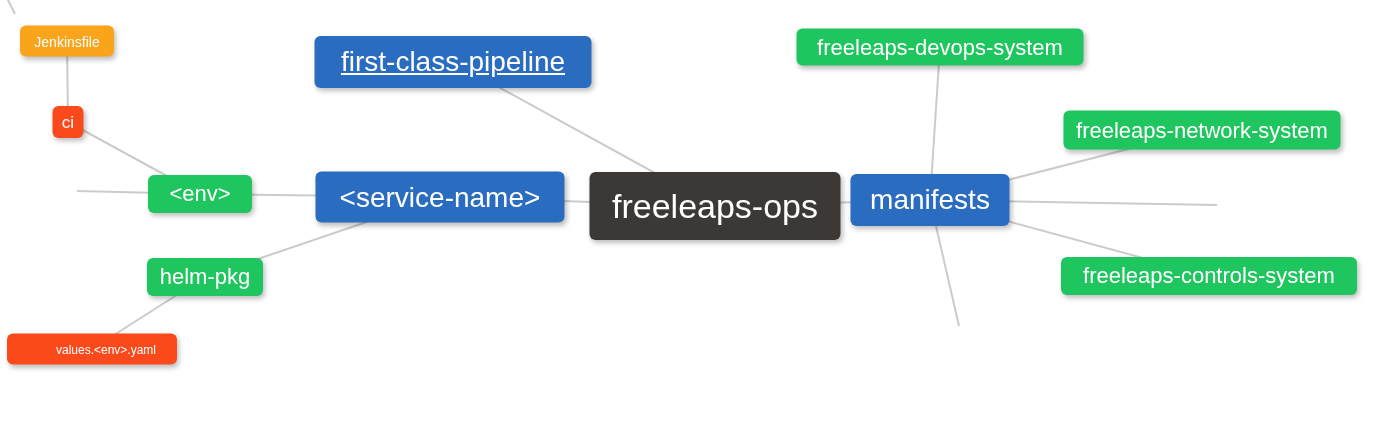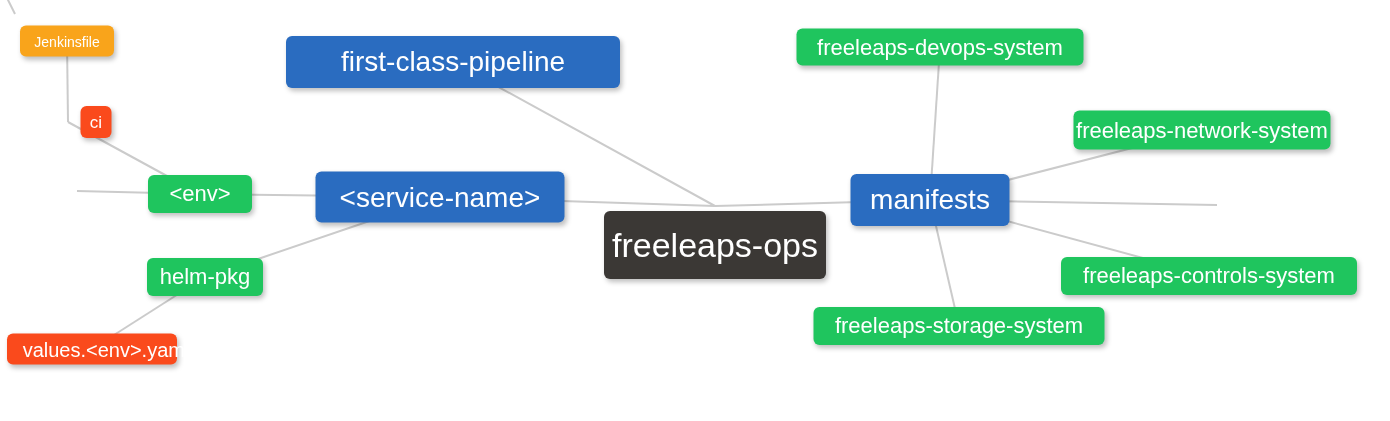--- a/index.html
+++ b/index.html
@@ -60,27 +60,26 @@
       <line x1="68" y1="122" x2="67" y2="41" stroke="#cbcbcb" stroke-width="2"></line>
       <line x1="205" y1="277" x2="92" y2="349" stroke="#cbcbcb" stroke-width="2"></line>
       <line x1="930" y1="200" x2="940" y2="47" stroke="#cbcbcb" stroke-width="2"></line>
       <line x1="930" y1="200" x2="1202" y2="130" stroke="#cbcbcb" stroke-width="2"></line>
       <line x1="930" y1="200" x2="1217" y2="205" stroke="#cbcbcb" stroke-width="2"></line>
       <line x1="930" y1="200" x2="1209" y2="276" stroke="#cbcbcb" stroke-width="2"></line>
       <line x1="930" y1="200" x2="959" y2="326" stroke="#cbcbcb" stroke-width="2"></line>
       <line x1="2" y1="-12" x2="15" y2="14" stroke="#cbcbcb" stroke-width="2"></line>
     </svg>
   <div class="node-layer" id="node-layer">
-      <div class="node" style="left: 715px; top: 206px; width: 222px; height: 68px; font-size: 34px; background: rgb(59, 56, 53); color: rgb(255, 255, 255); margin-top: 39px;">freeleaps-ops</div>
-      <div class="node" style="left: 453px; top: 62px; width: 334px; height: 52px; font-size: 28px; background: rgb(42, 108, 192); color: rgb(255, 255, 255);">first-class-pipeline</div>
+      <div class="node" style="left: 715px; top: 206px; width: 251px; height: 68px; font-size: 34px; background: rgb(59, 56, 53); color: rgb(255, 255, 255);">freeleaps-ops</div>
+      <div class="node" style="left: 453px; top: 62px; width: 277px; height: 52px; font-size: 28px; background: rgb(42, 108, 192); color: rgb(255, 255, 255); text-decoration: underline;">first-class-pipeline</div>
       <div class="node" style="left: 930px; top: 200px; width: 159px; height: 52px; font-size: 28px; background: rgb(42, 108, 192); color: rgb(255, 255, 255);">manifests</div>
       <div class="node" style="left: 440px; top: 197px; width: 249px; height: 51px; font-size: 28px; background: rgb(42, 108, 192); color: rgb(255, 255, 255);">&lt;service-name&gt;</div>
       <div class="node" style="left: 200px; top: 194px; width: 104px; height: 38px; font-size: 22px; background: rgb(31, 197, 94); color: rgb(255, 255, 255);">&lt;env&gt;</div>
       <div class="node" style="left: 205px; top: 277px; width: 116px; height: 38px; font-size: 22px; background: rgb(31, 197, 94); color: rgb(255, 255, 255);">helm-pkg</div>
       <div class="node" style="left: 940px; top: 47px; width: 287px; height: 37px; font-size: 22px; background: rgb(31, 197, 94); color: rgb(255, 255, 255);">freeleaps-devops-system</div>
-      <div class="node" style="left: 1202px; top: 130px; width: 257px; height: 39px; font-size: 22px; background: rgb(31, 197, 94); color: rgb(255, 255, 255);">freeleaps-network-system</div>
+      <div class="node" style="left: 1202px; top: 130px; width: 277px; height: 39px; font-size: 22px; background: rgb(31, 197, 94); color: rgb(255, 255, 255);">freeleaps-network-system</div>
       <div class="node" style="left: 1209px; top: 276px; width: 296px; height: 38px; font-size: 22px; background: rgb(31, 197, 94); color: rgb(255, 255, 255);">freeleaps-controls-system</div>
-      <div class="node" style="left: 959px; top: 326px; width: 291px; height: 38px; font-size: 22px; background: rgb(31, 197, 94); color: rgb(255, 255, 255);">freeleaps-storage-system</div>
-      <div class="node" style="left: 68px; top: 122px; width: 31px; height: 32px; font-size: 17px; background: rgb(250, 74, 28); color: rgb(255, 255, 255); margin-left: 28px;">ci</div>
-      <div class="node" style="left: 92px; top: 349px; width: 170px; height: 31px; font-size: 20px; background: rgb(250, 74, 28); color: rgb(255, 255, 255); padding-left: 28px;">values.&lt;env&gt;.yaml</div>
+      <div class="node" style="left: 68px; top: 122px; width: 31px; height: 32px; font-size: 17px; background: rgb(250, 74, 28); color: rgb(255, 255, 255);">ci</div>
+      <div class="node" style="left: 92px; top: 349px; width: 170px; height: 31px; font-size: 12px; background: rgb(250, 74, 28); color: rgb(255, 255, 255); padding-left: 28px;">values.&lt;env&gt;.yaml</div>
       <div class="node" style="left: 67px; top: 41px; width: 94px; height: 31px; font-size: 14px; background: rgb(249, 164, 27); color: rgb(255, 255, 255);">Jenkinsfile</div>
     </div>
 </div>
 
 </body></html>

